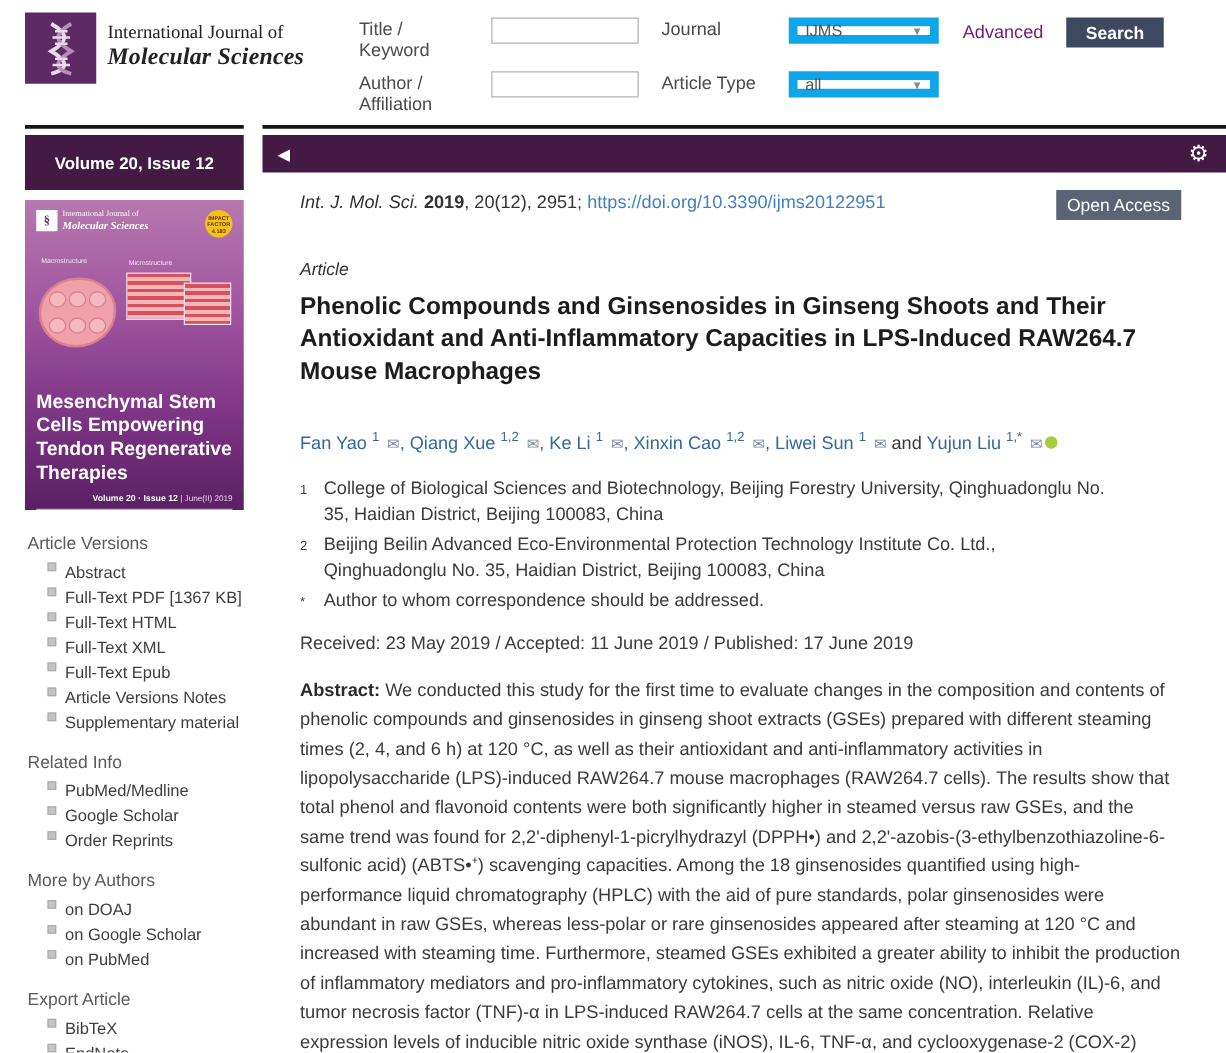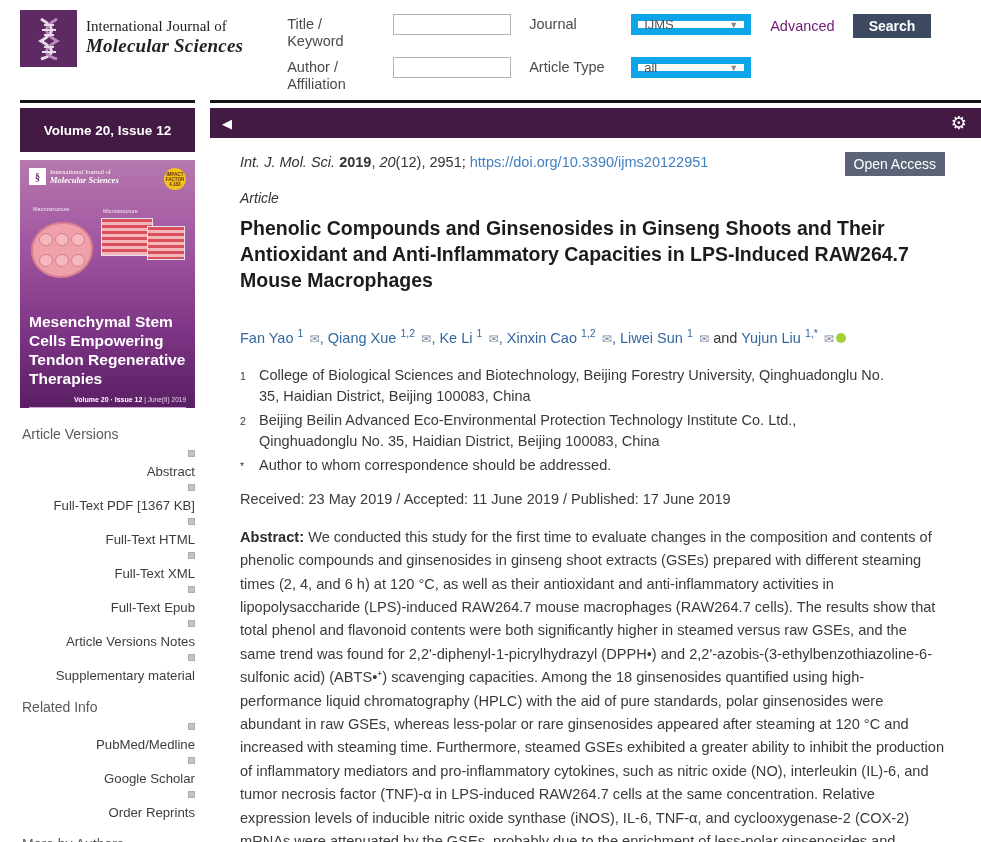--- a/index.html
+++ b/index.html
@@ -54,32 +54,32 @@
   .cov-label { position:absolute; font-size:5.5px; color:#f4e8f6; }
   .cl1 { left:4px; top:2px; } .cl2 { left:74px; top:4px; }
   .cover-title { color:#fff; font-weight:bold; font-size:15.5px; line-height:19px; margin-top:8px; }
   .cover-issue { text-align:right; font-size:6.5px; color:#e9d7ee; margin-top:8px; }
   .cover-issue b { color:#fff; font-size:7px; }
   .cover-rule { height:1px; background:#cfa8d6; margin-top:4px; }
   
   .side-sections { margin-top:18px; padding-left:2px; }
   .side-heading { color:#5a5a5a; font-size:14px; margin:13px 0 6px 0; }
   .side-list { list-style:none; }
-  .side-list li { display:flex; align-items:flex-end; gap:7px; padding:2px 0 2px 16px; font-size:13.2px; color:#3d3d3d; cursor:pointer; line-height:16px;flex-direction:column; }
+  .side-list li { display:flex; align-items:flex-start; gap:7px; padding:2px 0 2px 16px; font-size:13.2px; color:#3d3d3d; cursor:pointer; line-height:16px; }
   .sq { width:7px; height:7px; background:#c4c4c4; border:1px solid #adadad; flex-shrink:0; }
   
   .content { padding:14px 36px 0 30px; }
   .cite-row { display:flex; justify-content:space-between; align-items:flex-start; }
   .cite { font-size:14.5px; color:#333; line-height:21px; }
   .cite .jn { font-style:italic; }
   .cite .yr { font-weight:bold; }
-  .cite .vol { font-style:italic; }
+  .cite .vol { }
   .cite a, .doi { color:#4080c0; text-decoration:none; cursor:pointer; }
   .open-access { background:#5b6377; color:#fff; font-size:14px; padding:4px 9px; cursor:default; }
-  .art-type { font-style:italic; font-size:14px; color:#333; margin-top:14px; }
+  .art-type { font-style:italic; font-size:14px; color:#333; margin-top:31px; }
   .title { font-size:19.5px; font-weight:bold; color:#1c1c1c; line-height:26px; margin-top:9px; padding-right:20px; }
   .authors { margin-top:29px; font-size:14.5px; color:#33689e; line-height:22px; }
   .authors .sep { color:#33689e; }
   .authors .and { color:#3a3a3a; }
   .a-sup { font-size:10.5px; vertical-align:super; }
   .env { color:#7d8aa0; font-size:12px; margin-left:3px; cursor:pointer; }
   .orcid { display:inline-block; width:10px; height:10px; border-radius:50%; background:#a6ce39; margin-left:2px; cursor:pointer; }
   .affils { margin-top:15px; }
   .affil-row { display:flex; gap:8px; font-size:14.5px; line-height:21px; color:#3a3a3a; margin-bottom:3px; padding-right:60px; }
   .affil-row .mk { font-size:10.5px; vertical-align:super; width:11px; flex-shrink:0; padding-top:1px; }

